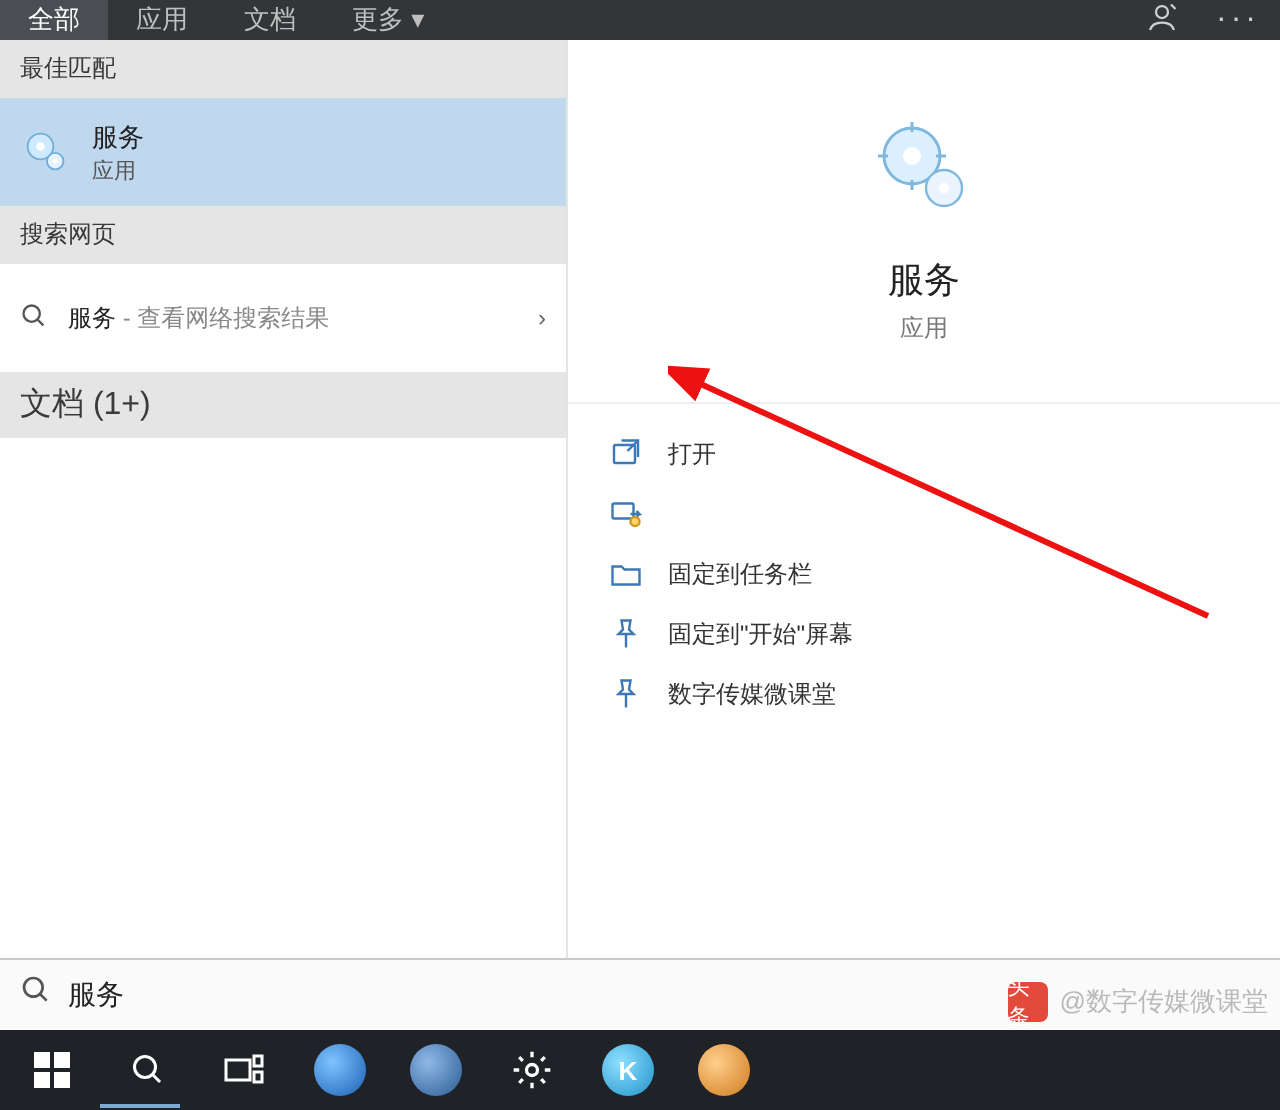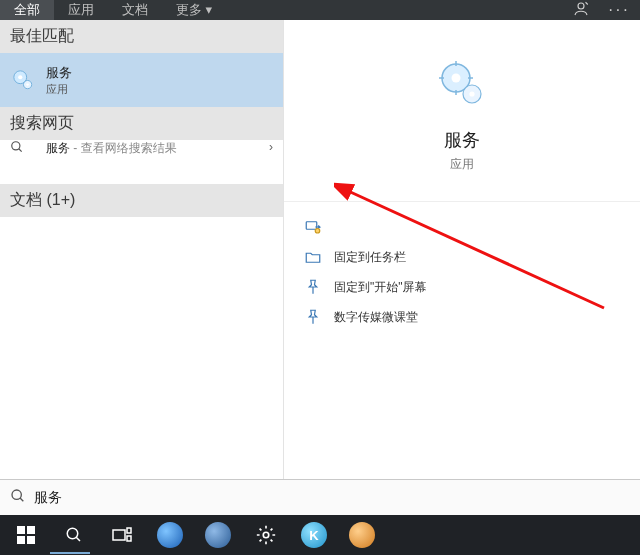--- a/index.html
+++ b/index.html
@@ -5,26 +5,26 @@
 *{margin:0;padding:0;box-sizing:border-box;font-family:"Microsoft YaHei","Segoe UI",sans-serif}
 html,body{width:640px;height:555px;overflow:hidden;background:#fff}
 .root{width:640px;height:555px;position:relative;display:flex;flex-direction:column}
 .tabs{height:20px;background:#323639;display:flex;align-items:stretch;color:#bfbfbf;font-size:13px}
 .tab{padding:0 14px;display:flex;align-items:center;cursor:pointer}
 .tab.active{background:#4a4e52;color:#fff}
 .tabs-spacer{flex:1}
 .tabs-right{display:flex;align-items:center;gap:18px;padding-right:10px;color:#cfcfcf}
 .main{flex:1;display:flex;background:#fff;min-height:0}
 .left{width:284px;border-right:1px solid #e3e3e3;display:flex;flex-direction:column;background:#fff}
-.section-header{background:#e5e5e5;color:#3a3a3a;font-size:16px;padding:6px 10px}
+.section-header{background:#e5e5e5;color:#3a3a3a;font-size:12px;padding:6px 10px}
 .best-match{display:flex;align-items:center;height:54px;background:#bfd8ee;padding:0 10px;gap:10px}
 .best-match .icon-wrap{width:26px;display:flex;justify-content:center}
 .best-match .title{font-size:13px;color:#222}
 .best-match .sub{font-size:11px;color:#555}
-.web-item{display:flex;height:44px;padding:0 10px;gap:22px;font-size:12px;color:#222}
+.web-item{display:flex;align-items:center;height:54px;padding:0 10px;gap:10px;font-size:12px;color:#222}
 .web-item .muted{color:#888}
 .chev{margin-left:auto;color:#666}
 .docs-header{background:#e5e5e5;color:#3a3a3a;font-size:16px;padding:6px 10px}
 .right{flex:1;display:flex;flex-direction:column;align-items:center;padding-top:40px;background:#fff;position:relative}
 .big-icon{width:48px;height:48px;margin-bottom:20px}
 .right h2{font-size:18px;font-weight:400;color:#222;margin-bottom:4px}
 .right .kind{font-size:12px;color:#777;margin-bottom:28px}
 .actions{width:100%;display:flex;flex-direction:column;padding:0 14px}
 .action{display:flex;align-items:center;gap:12px;height:30px;padding:0 6px;font-size:12px;color:#333;cursor:pointer}
 .action svg{flex:0 0 18px}
@@ -116,20 +116,28 @@
             <circle cx="34" cy="34" r="9" fill="#e9f4ff" stroke="#7fb7df" stroke-width="1.2"></circle>
             <circle cx="34" cy="34" r="2.6" fill="#fff"></circle>
           </svg>
       </div>
       <h2>服务</h2>
       <div class="kind">应用</div>
       <div style="width:100%;border-top:1px solid #eee;margin-bottom:10px"></div>
       <div class="actions">
         <div class="action">
           <svg width="18" height="18" viewBox="0 0 24 24" fill="none" stroke="#3b78b5" stroke-width="1.6">
+              <rect x="4" y="6" width="14" height="12" rx="1"></rect>
+              <path d="M9 3h11v11"></path>
+              <path d="M20 3l-7 7"></path>
+            </svg>
+          <span>打开</span>
+        </div>
+        <div class="action">
+          <svg width="18" height="18" viewBox="0 0 24 24" fill="none" stroke="#3b78b5" stroke-width="1.6">
               <rect x="3" y="5" width="14" height="10" rx="1"></rect>
               <path d="M15 12l6 0 -2 -2 m2 2 -2 2"></path>
               <circle cx="18" cy="17" r="3" fill="#ffd36b" stroke="#cc9a1f"></circle>
             </svg>
         </div>
         <div class="action">
           <svg width="18" height="18" viewBox="0 0 24 24" fill="none" stroke="#3b78b5" stroke-width="1.6">
               <path d="M3 7h6l2 2h10v10H3z"></path>
             </svg>
           <span>固定到任务栏</span>
@@ -207,14 +215,20 @@
     </div>
     <div class="tb-app">
         <div class="disc" style="background:radial-gradient(circle at 35% 35%, #8fe0ff, #1f92c9);display:flex;align-items:center;justify-content:center;color:#fff;font-weight:bold;font-size:13px">K</div>
       </div>
     <div class="tb-app">
         <div class="disc" style="background:radial-gradient(circle at 35% 35%, #ffcf8c, #d07a1d)"></div>
       </div>
     <div class="underline" style="left:50px"></div>
   </div>
 
+  <div class="watermark">
+    <div class="logo">
+        <span>头条</span>
+      </div>
+    <span>@数字传媒微课堂</span>
+  </div>
 
 </div>
 
 </body></html>

